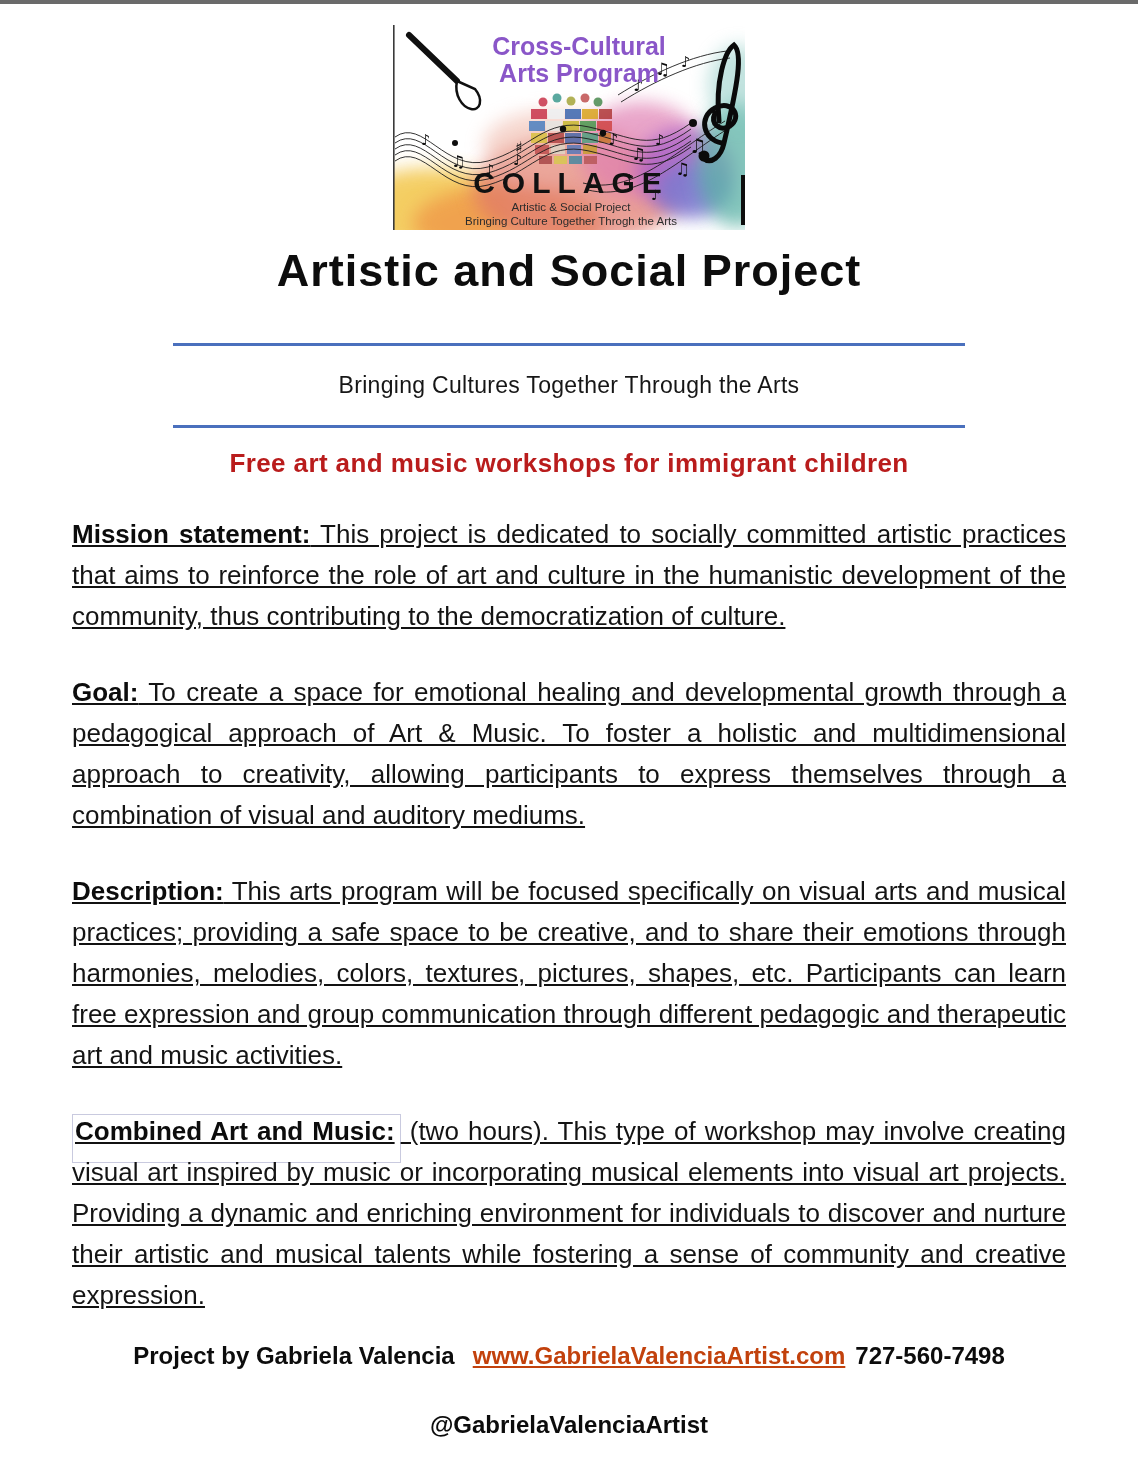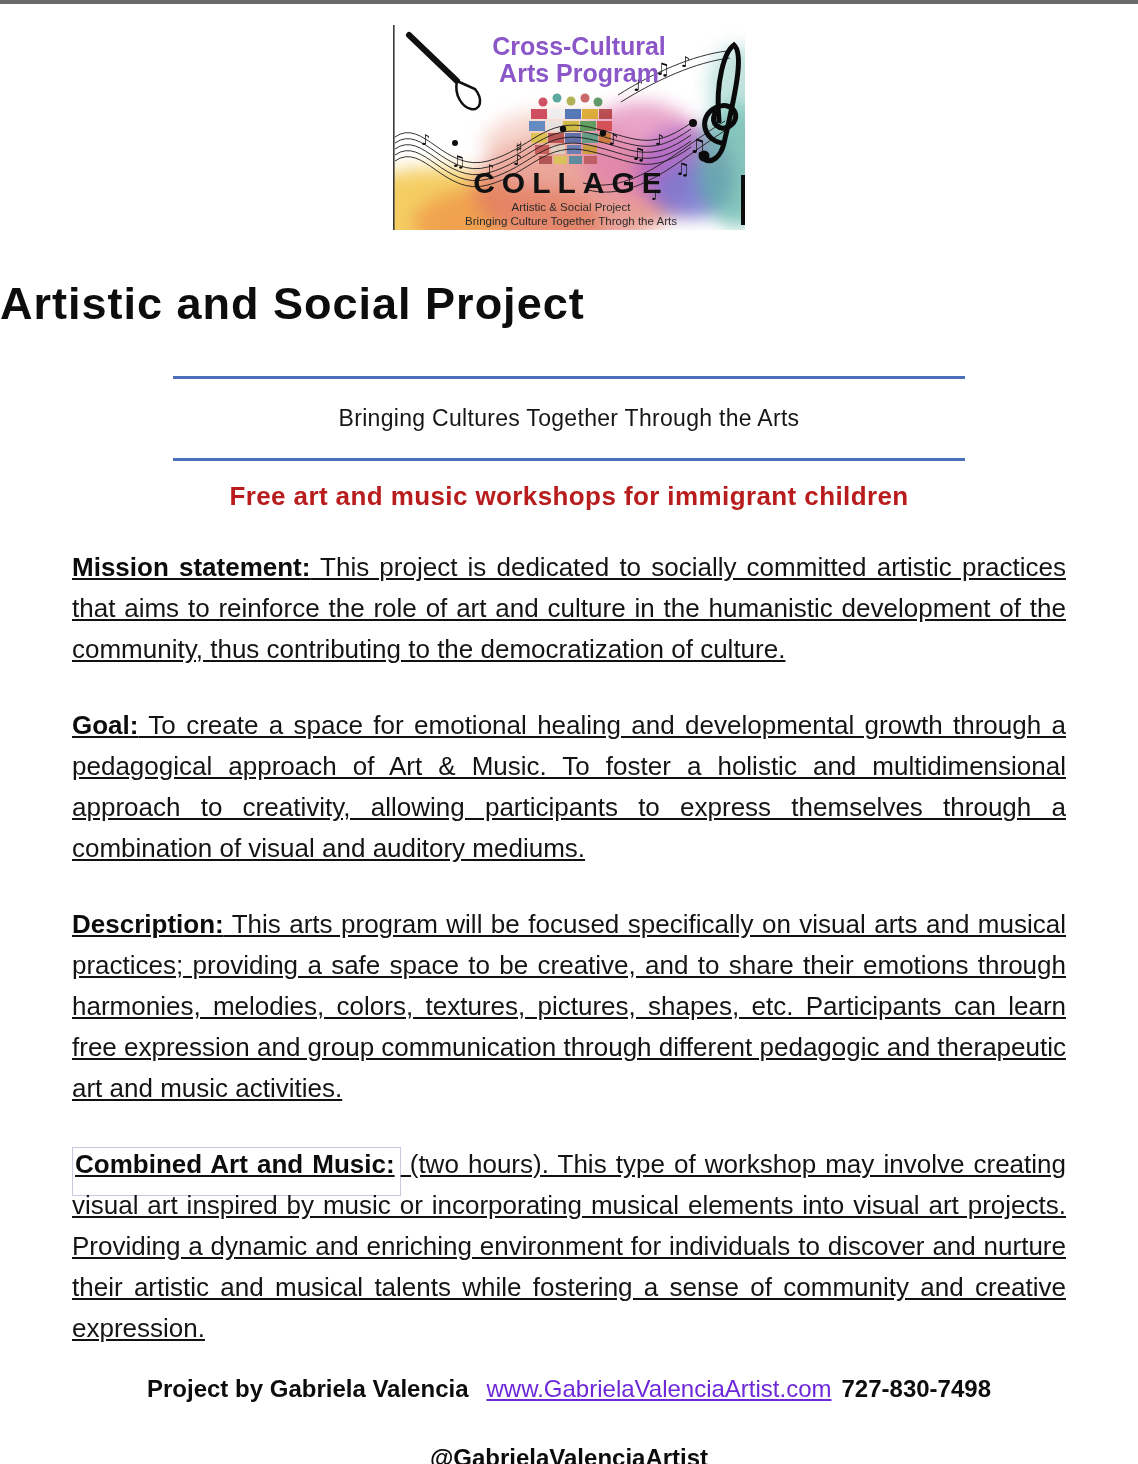--- a/index.html
+++ b/index.html
@@ -10,22 +10,22 @@
     color: #111; position: relative; overflow: hidden;
   }
   .top-bar { width: 100%; height: 4px; background: #6a6a6a; }
 
   
   .logo-wrap { width: 352px; height: 205px; margin: 21px auto 0; position: relative; }
   .logo-wrap svg { display: block; }
 
   
   .doc-title {
-    text-align: left; font-weight: 700; font-size: 45px;
-    letter-spacing: 1px; margin-top: 48px; color: #0d0d0d;
+    text-align: center; font-weight: 700; font-size: 45px;
+    letter-spacing: 1px; margin-top: 15px; color: #0d0d0d;
   }
   .rule { width: 792px; height: 3px; background: #4a70bd; margin: 0 auto; }
   .rule-1 { margin-top: 46px; }
   .rule-2 { margin-top: 26px; }
   .doc-subtitle {
     text-align: center; font-size: 23px; font-weight: 400;
     margin-top: 26px; margin-bottom: 0; color: #161616; letter-spacing: 0.3px;
   }
   .doc-subtitle + .rule-2 { margin-top: 26px; }
   .free-heading {
@@ -44,21 +44,21 @@
     border: 1px solid #c9cadf; padding: 1px 5px 16px 2px;
   }
 
   
   .footer-line {
     text-align: center; font-weight: 700; font-size: 24px; color: #0c0c0c;
   }
   .footer-contact { margin-top: 26px; }
   .footer-contact .gap { display: inline-block; width: 18px; }
   .footer-contact .gap-sm { display: inline-block; width: 10px; }
-  .site-link { color: #6d28d9; text-decoration: underline; font-weight: 400; cursor: pointer; }
+  .site-link { color: #c2410c; text-decoration: underline; font-weight: 700; cursor: pointer; }
   .footer-social { margin-top: 41px; }
 </style>
 </head>
 <body>
 
 <div class="top-bar"></div>
 
 <div class="logo-wrap">
   <svg width="352" height="205" viewBox="0 0 352 205">
     <defs>
@@ -181,16 +181,16 @@
 
   <p class="section"><span class="lead">Goal:</span><span> To create a space for emotional healing and developmental growth through a pedagogical approach of Art &amp; Music. To foster a holistic and multidimensional approach to creativity, allowing participants to express themselves through a combination of visual and auditory mediums.</span></p>
 
   <p class="section"><span class="lead">Description:</span><span> This arts program will be focused specifically on visual arts and musical practices; providing a safe space to be creative, and to share their emotions through harmonies, melodies, colors, textures, pictures, shapes, etc. Participants can learn free expression and group communication through different pedagogic and therapeutic art and music activities.</span></p>
 
   <p class="section"><span class="lead boxed">Combined Art and Music:</span><span> (two hours). This type of workshop may involve creating visual art inspired by music or incorporating musical elements into visual art projects. Providing a dynamic and enriching environment for individuals to discover and nurture their artistic and musical talents while fostering a sense of community and creative expression.</span></p>
 
 </div>
 
 <div class="footer-line footer-contact">
-  <span>Project by Gabriela Valencia</span><span class="gap"></span><a class="site-link">www.GabrielaValenciaArtist.com</a><span class="gap-sm"></span><span>727-830-7498</span>
+  <span>Project by Gabriela Valencia</span><span class="gap"></span><a class="site-link">www.GabrielaValenciaArtist.com</a><span class="gap-sm"></span><span>727-560-7498</span>
 </div>
 
 <div class="footer-line footer-social">@GabrielaValenciaArtist</div>
 
 </body></html>

